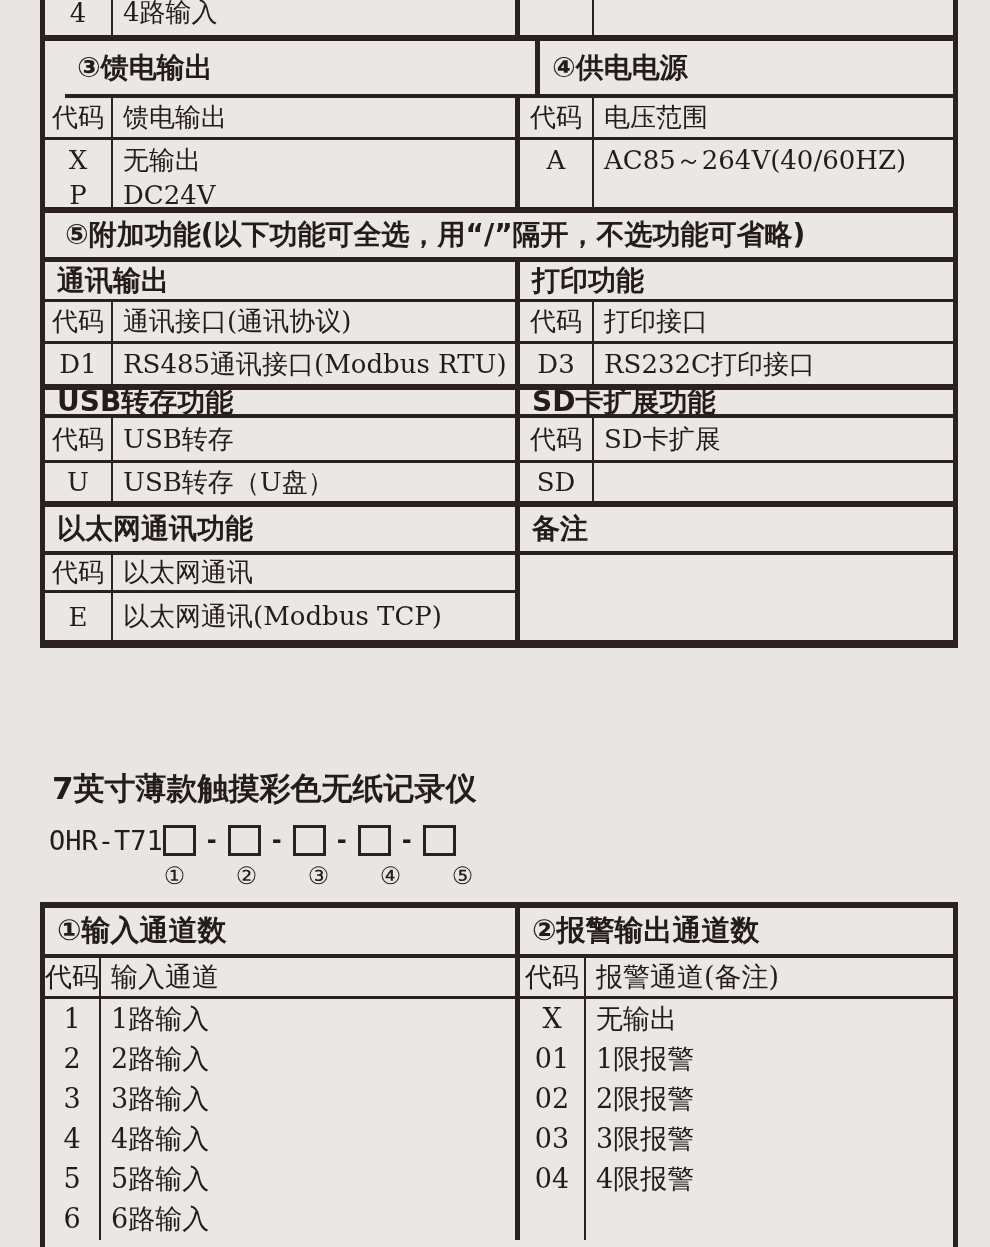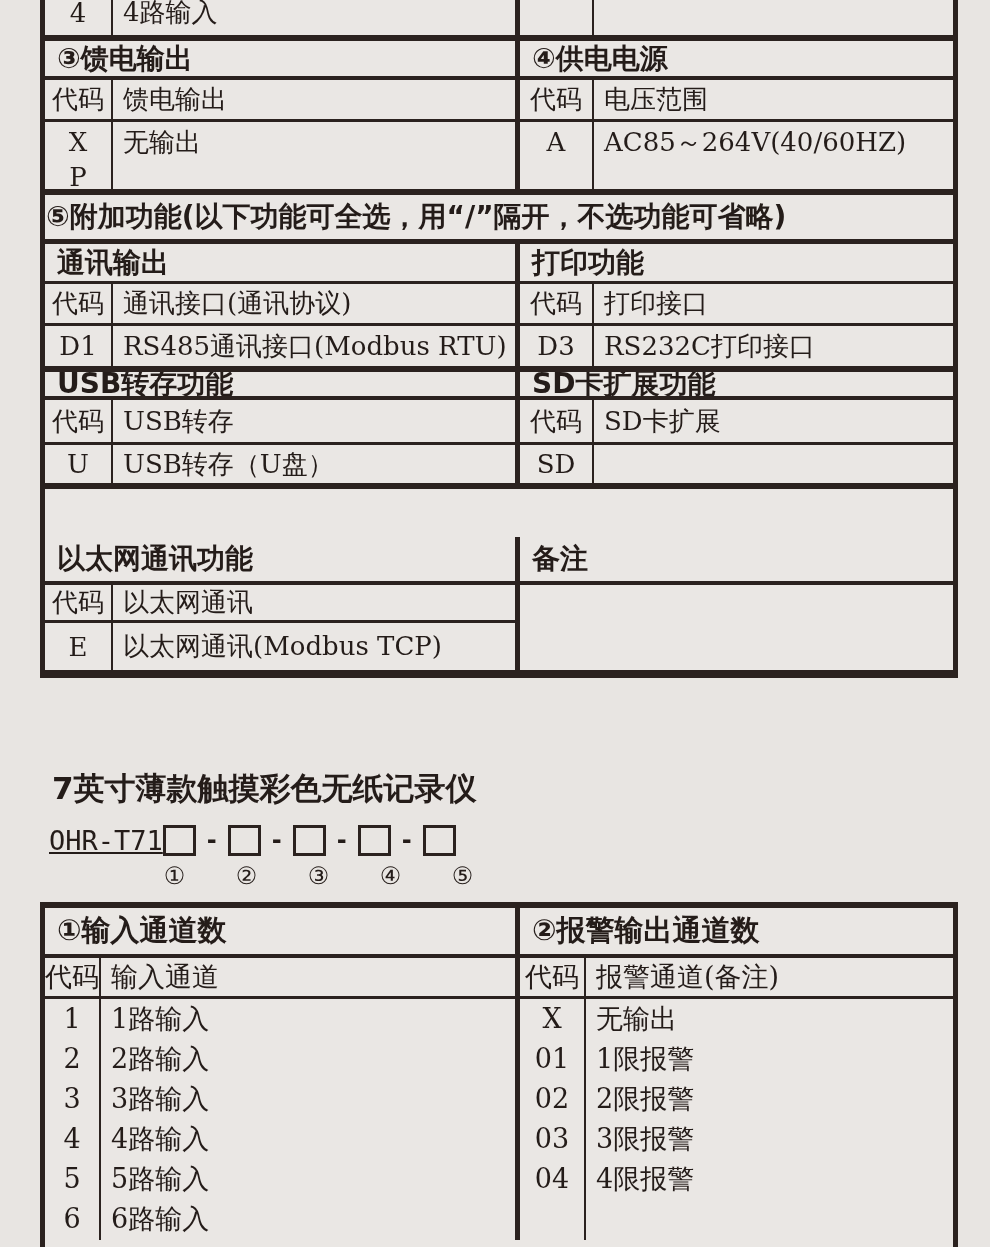--- a/index.html
+++ b/index.html
@@ -21,41 +21,41 @@
   .stack.ctr .ln{text-align:center;}
   
   .top-tbl{left:40px;top:-10px;width:908px;border-bottom:8px solid #2b221f;}
   .g4{grid-template-columns:68px 407px 74px 349px;}
   .g2{grid-template-columns:475px 423px;}
   .g2 .sec:first-child{border-right:5px solid #2b221f;}
   .g1{grid-template-columns:898px;}
   .gE{grid-template-columns:68px 407px 423px;}
   .gE .bb{border-bottom:3px solid #2b221f;}
   .r-cut{height:51px;border-bottom-width:6px;}
-  .r-sec34{height:39px;border-bottom-width:4px;}
+  .r-sec34{height:57px;border-bottom-width:4px;margin-left:20px;}
   .r-hdr1{height:42px;}
   .r-data34{height:73px;border-bottom-width:6px;}
   .r-s5{height:49px;border-bottom-width:5px;}
   .r-commhdr{height:40px;}
   .r-hdr2{height:42px;}
   .r-d1{height:46px;border-bottom-width:6px;}
   .r-usbhdr{height:28px;border-bottom-width:4px;}
   .r-hdr3{height:45px;}
   .r-u{height:44px;border-bottom-width:6px;}
-  .r-ethhdr{height:48px;border-bottom-width:4px;margin-top:48px;}
+  .r-ethhdr{height:48px;border-bottom-width:4px;}
   .r-hdr4{height:38px;border-bottom:none;}
   .r-e{height:47px;border-bottom:none;}
   
   .title{position:absolute;left:52px;top:768px;
          font-family:"DejaVu Sans","Liberation Sans",sans-serif;
          font-weight:bold;font-size:31px;}
   .model{position:absolute;left:49px;top:822px;width:500px;height:70px;}
   .model-line{display:flex;align-items:center;height:36px;}
   .model-prefix{font-family:"DejaVu Sans Mono","Liberation Mono",monospace;
-                font-size:27px;letter-spacing:0px;text-decoration:underline;}
+                font-size:27px;letter-spacing:0px;}
   .mbox{display:inline-block;width:33px;height:31px;box-sizing:border-box;
         border:3px solid #2b221f;}
   .mdash{margin:0 11px;font-weight:bold;font-size:24px;
          font-family:"DejaVu Sans","Liberation Sans",sans-serif;}
   .circles{display:flex;margin-left:109px;gap:39px;margin-top:4px;}
   .circles span{display:inline-block;width:33px;text-align:center;font-size:24px;}
   
   .bot-tbl{left:40px;top:902px;width:908px;height:345px;border-top:6px solid #2b221f;}
   .b4{grid-template-columns:56px 419px 66px 355px;}
   .b2{grid-template-columns:475px 421px;}
@@ -94,31 +94,32 @@
       <div class="cell ds">电压范围</div>
     </div>
 
     <div class="row g4 r-data34">
       <div class="cell cd stack ctr">
         <div class="ln">X</div>
         <div class="ln">P</div>
       </div>
       <div class="cell ds dsl stack">
         <div class="ln">无输出</div>
+        <div class="ln">DC24V</div>
       </div>
       <div class="cell cd stack ctr">
         <div class="ln">A</div>
       </div>
       <div class="cell ds stack">
         <div class="ln">AC85～264V(40/60HZ)</div>
       </div>
     </div>
 
     <div class="row g1 r-s5">
-      <div class="cell sec" style="padding-left:1px;">⑤附加功能(以下功能可全选，用“/”隔开，不选功能可省略)</div>
+      <div class="cell sec" style="padding-left:20px;">⑤附加功能(以下功能可全选，用“/”隔开，不选功能可省略)</div>
     </div>
 
     <div class="row g2 r-commhdr">
       <div class="cell sec">通讯输出</div>
       <div class="cell sec">打印功能</div>
     </div>
 
     <div class="row g4 r-hdr2">
       <div class="cell cd">代码</div>
       <div class="cell ds dsl">通讯接口(通讯协议)</div>

